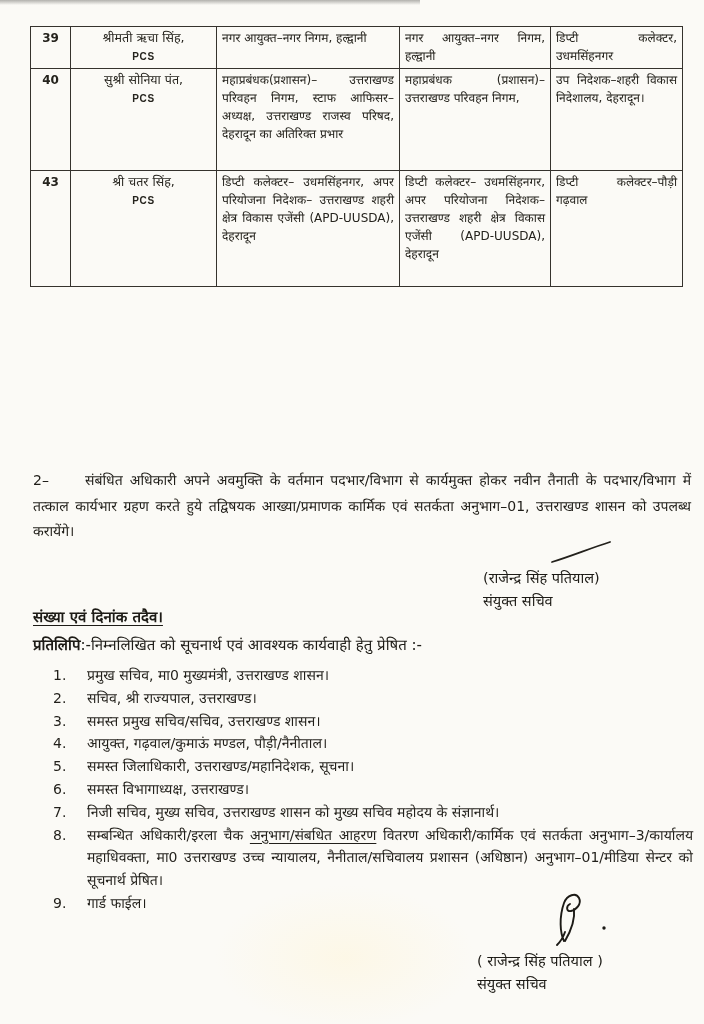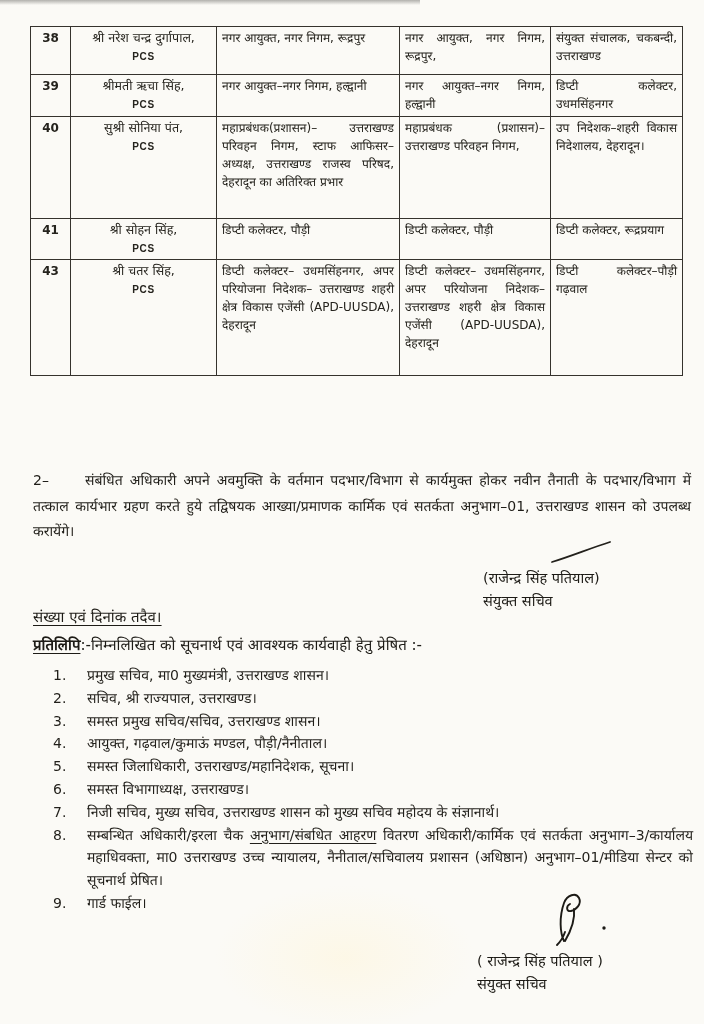--- a/index.html
+++ b/index.html
@@ -53,30 +53,30 @@
   
   .sign{position:absolute;text-align:left;font-size:14.5px;line-height:23px;color:#1d1b16;}
   .sign1{top:540px;left:483px;width:196px;}
   .sign2{top:891px;left:477px;width:206px;}
   .sign svg{display:block;margin:0 auto 3px auto;}
   .sign .sg-name{white-space:nowrap;}
 
   
   .refline{
     position:absolute;top:606px;left:33px;
-    font-size:15px;font-weight:normal;color:#1d1b16;
+    font-size:15px;font-weight:bold;color:#1d1b16;
     text-decoration:underline;text-underline-offset:3px;text-decoration-thickness:1.4px;
   }
   .copyline{
     position:absolute;top:634px;left:33px;width:658px;
     font-size:15px;color:#1d1b16;
   }
   .copyline .lead{
     font-weight:bold;
-    text-decoration:underline;text-underline-offset:3px;text-decoration-thickness:1.4px;
+    text-underline-offset:3px;text-decoration-thickness:1.4px;
   }
 
   
   ol.copies{
     position:absolute;top:664px;left:53px;width:640px;
     margin:0;padding:0;list-style:none;
     font-size:14px;line-height:22.8px;color:#211f1a;
   }
   ol.copies li{display:flex;}
   ol.copies .num{flex:none;width:34px;}
@@ -92,60 +92,40 @@
 
   <table class="ttable">
     <colgroup>
       <col style="width:40px">
         <col style="width:146px">
         <col style="width:183px">
         <col style="width:151px">
         <col style="width:132px">
     </colgroup>
     <tbody>
-      <tr style="height:48px">
-        <td class="c-sno">38</td>
-        <td class="c-name">
-          <div class="officer-name">श्री नरेश चन्द्र दुर्गापाल,</div>
-          <div class="pcs">PCS</div>
-        </td>
-        <td class="c-just">नगर आयुक्त, नगर निगम, रूद्रपुर</td>
-        <td class="c-just">नगर आयुक्त, नगर निगम, रूद्रपुर,</td>
-        <td class="c-just">संयुक्त संचालक, चकबन्दी, उत्तराखण्ड</td>
-      </tr>
       <tr style="height:42px">
         <td class="c-sno">39</td>
         <td class="c-name">
           <div class="officer-name">श्रीमती ऋचा सिंह,</div>
           <div class="pcs">PCS</div>
         </td>
         <td class="c-just">नगर आयुक्त–नगर निगम, हल्द्वानी</td>
         <td class="c-just">नगर आयुक्त–नगर निगम, हल्द्वानी</td>
         <td class="c-just">डिप्टी कलेक्टर, उधमसिंहनगर</td>
       </tr>
       <tr style="height:102px">
         <td class="c-sno">40</td>
         <td class="c-name">
           <div class="officer-name">सुश्री सोनिया पंत,</div>
           <div class="pcs">PCS</div>
         </td>
         <td class="c-just">महाप्रबंधक(प्रशासन)– उत्तराखण्ड परिवहन निगम, स्टाफ आफिसर–अध्यक्ष, उत्तराखण्ड राजस्व परिषद, देहरादून का अतिरिक्त प्रभार</td>
         <td class="c-just">महाप्रबंधक (प्रशासन)– उत्तराखण्ड परिवहन निगम,</td>
         <td class="c-just">उप निदेशक–शहरी विकास निदेशालय, देहरादून।</td>
       </tr>
-      <tr style="height:41px">
-        <td class="c-sno">41</td>
-        <td class="c-name">
-          <div class="officer-name">श्री सोहन सिंह,</div>
-          <div class="pcs">PCS</div>
-        </td>
-        <td class="c-just">डिप्टी कलेक्टर, पौड़ी</td>
-        <td class="c-just">डिप्टी कलेक्टर, पौड़ी</td>
-        <td class="c-just">डिप्टी कलेक्टर, रूद्रप्रयाग</td>
-      </tr>
       <tr style="height:116px">
         <td class="c-sno">43</td>
         <td class="c-name">
           <div class="officer-name">श्री चतर सिंह,</div>
           <div class="pcs">PCS</div>
         </td>
         <td class="c-just">डिप्टी कलेक्टर– उधमसिंहनगर, अपर परियोजना निदेशक– उत्तराखण्ड शहरी क्षेत्र विकास एजेंसी (APD-UUSDA), देहरादून</td>
         <td class="c-just">डिप्टी कलेक्टर– उधमसिंहनगर, अपर परियोजना निदेशक– उत्तराखण्ड शहरी क्षेत्र विकास एजेंसी (APD-UUSDA), देहरादून</td>
         <td class="c-just">डिप्टी कलेक्टर–पौड़ी गढ़वाल</td>
       </tr>

